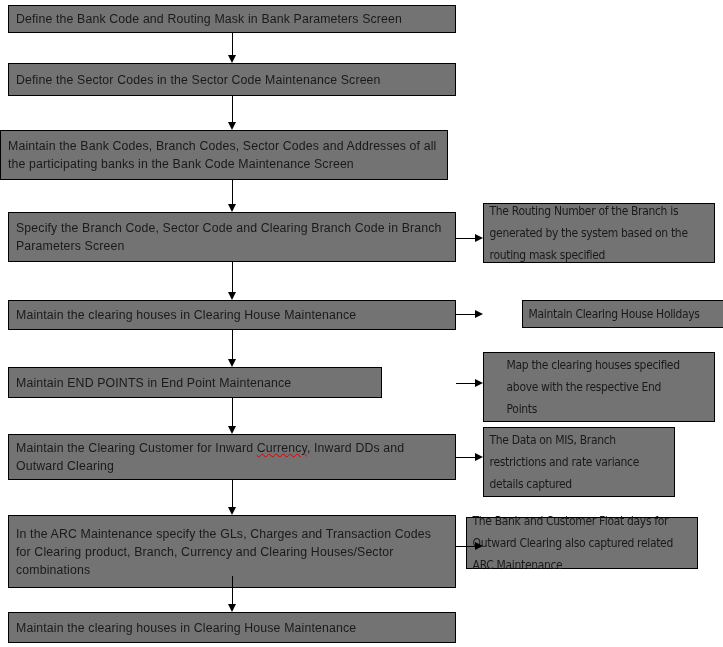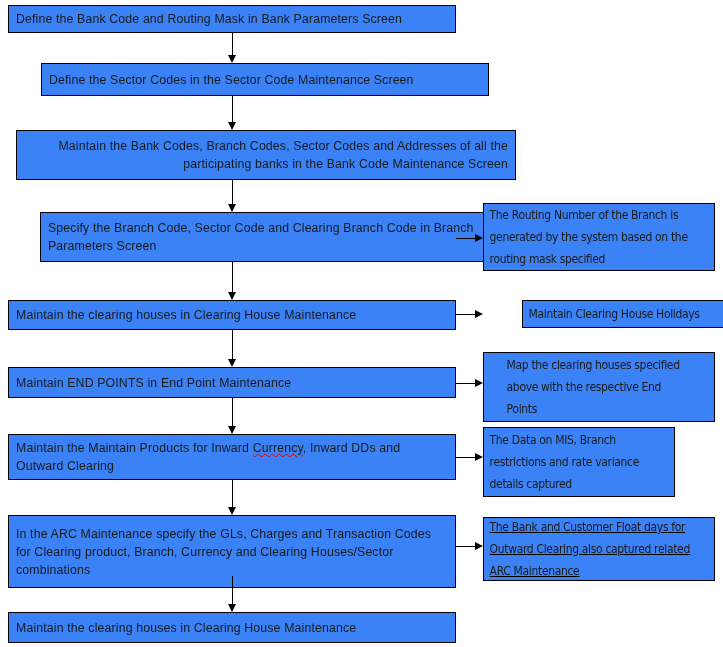--- a/index.html
+++ b/index.html
@@ -15,21 +15,21 @@
     position: relative;
     width: 723px;
     height: 647px;
     background: #ffffff;
     overflow: hidden;
   }
   .node {
     position: absolute;
     box-sizing: border-box;
     border: 1px solid #000000;
-    background: #3b82f6;
+    background: #737373;
     display: flex;
     align-items: center;
   }
   .node .txt {
     display: block;
     width: 100%;
     padding: 0 7px;
   }
   
   .node.left .txt {
@@ -83,69 +83,69 @@
 </style>
 </head>
 <body>
 
 <div id="canvas">
 
   <div class="node left" style="left:8px; top:5px; width:448px; height:28px;">
     <span class="txt">Define the Bank Code and Routing Mask in Bank Parameters Screen</span>
   </div>
 
-  <div class="node left" style="left:8px; top:63px; width:448px; height:33px;margin-left:33px;">
+  <div class="node left" style="left:8px; top:63px; width:448px; height:33px;">
     <span class="txt">Define the Sector Codes in the Sector Code Maintenance Screen</span>
   </div>
 
-  <div class="node left" style="left:16px; top:130px; width:500px; height:50px;text-align:right;">
+  <div class="node left" style="left:0; top:130px; width:448px; height:50px;">
     <span class="txt">Maintain the Bank Codes, Branch Codes, Sector Codes and Addresses of all the participating banks in the Bank Code Maintenance Screen</span>
   </div>
 
-  <div class="node left" style="left:8px; top:212px; width:448px; height:50px;margin-left:32px;">
+  <div class="node left" style="left:8px; top:212px; width:448px; height:50px;">
     <span class="txt">Specify the Branch Code, Sector Code and Clearing Branch Code in Branch Parameters Screen</span>
   </div>
 
   <div class="node left" style="left:8px; top:300px; width:448px; height:30px;">
     <span class="txt">Maintain the clearing houses in Clearing House Maintenance</span>
   </div>
 
-  <div class="node left" style="left:8px; top:367px; width:448px; height:31px;">
+  <div class="node left" style="left:8px; top:367px; width:374px; height:31px;">
     <span class="txt">Maintain END POINTS in End Point Maintenance</span>
   </div>
 
   <div class="node left" style="left:8px; top:434px; width:448px; height:46px;">
-    <span class="txt"><span>Maintain the Maintain Products for Inward </span><span class="misspelled">Currency</span><span>, Inward DDs and Outward Clearing</span></span>
+    <span class="txt"><span>Maintain the Clearing Customer for Inward </span><span class="misspelled">Currency</span><span>, Inward DDs and Outward Clearing</span></span>
   </div>
 
   <div class="node left" style="left:8px; top:515px; width:448px; height:73px;">
     <span class="txt">In the ARC Maintenance specify the GLs, Charges and Transaction Codes for Clearing product, Branch, Currency and Clearing Houses/Sector combinations</span>
   </div>
 
   <div class="node left" style="left:8px; top:612px; width:448px; height:31px;">
     <span class="txt">Maintain the clearing houses in Clearing House Maintenance</span>
   </div>
 
-  <div class="node right" style="left:483px; top:203px; width:232px; height:68px;">
+  <div class="node right" style="left:483px; top:203px; width:232px; height:60px;">
     <span class="txt">The Routing Number of the Branch is generated by the system based on the routing mask specified</span>
   </div>
 
   <div class="node right" style="left:483px; top:300px; width:232px; height:28px;margin-left:39px;">
     <span class="txt">Maintain Clearing House Holidays</span>
   </div>
 
   <div class="node right" style="left:483px; top:352px; width:232px; height:70px;padding-left:17px;">
     <span class="txt">Map the clearing houses specified above with the respective End Points</span>
   </div>
 
   <div class="node right" style="left:483px; top:427px; width:192px; height:70px;">
     <span class="txt">The Data on MIS, Branch restrictions and rate variance details captured</span>
   </div>
 
-  <div class="node right" style="left:483px; top:517px; width:232px; height:64px;text-decoration:underline;">
+  <div class="node right" style="left:466px; top:517px; width:232px; height:52px;">
     <span class="txt">The Bank and Customer Float days for Outward Clearing also captured related ARC Maintenance</span>
   </div>
 
   <div class="conn-v" style="left:232px; top:33px; height:22px;"></div>
   <div class="arrow-down" style="left:228px; top:55px;"></div>
 
   <div class="conn-v" style="left:232px; top:96px; height:26px;"></div>
   <div class="arrow-down" style="left:228px; top:122px;"></div>
 
   <div class="conn-v" style="left:232px; top:180px; height:24px;"></div>

